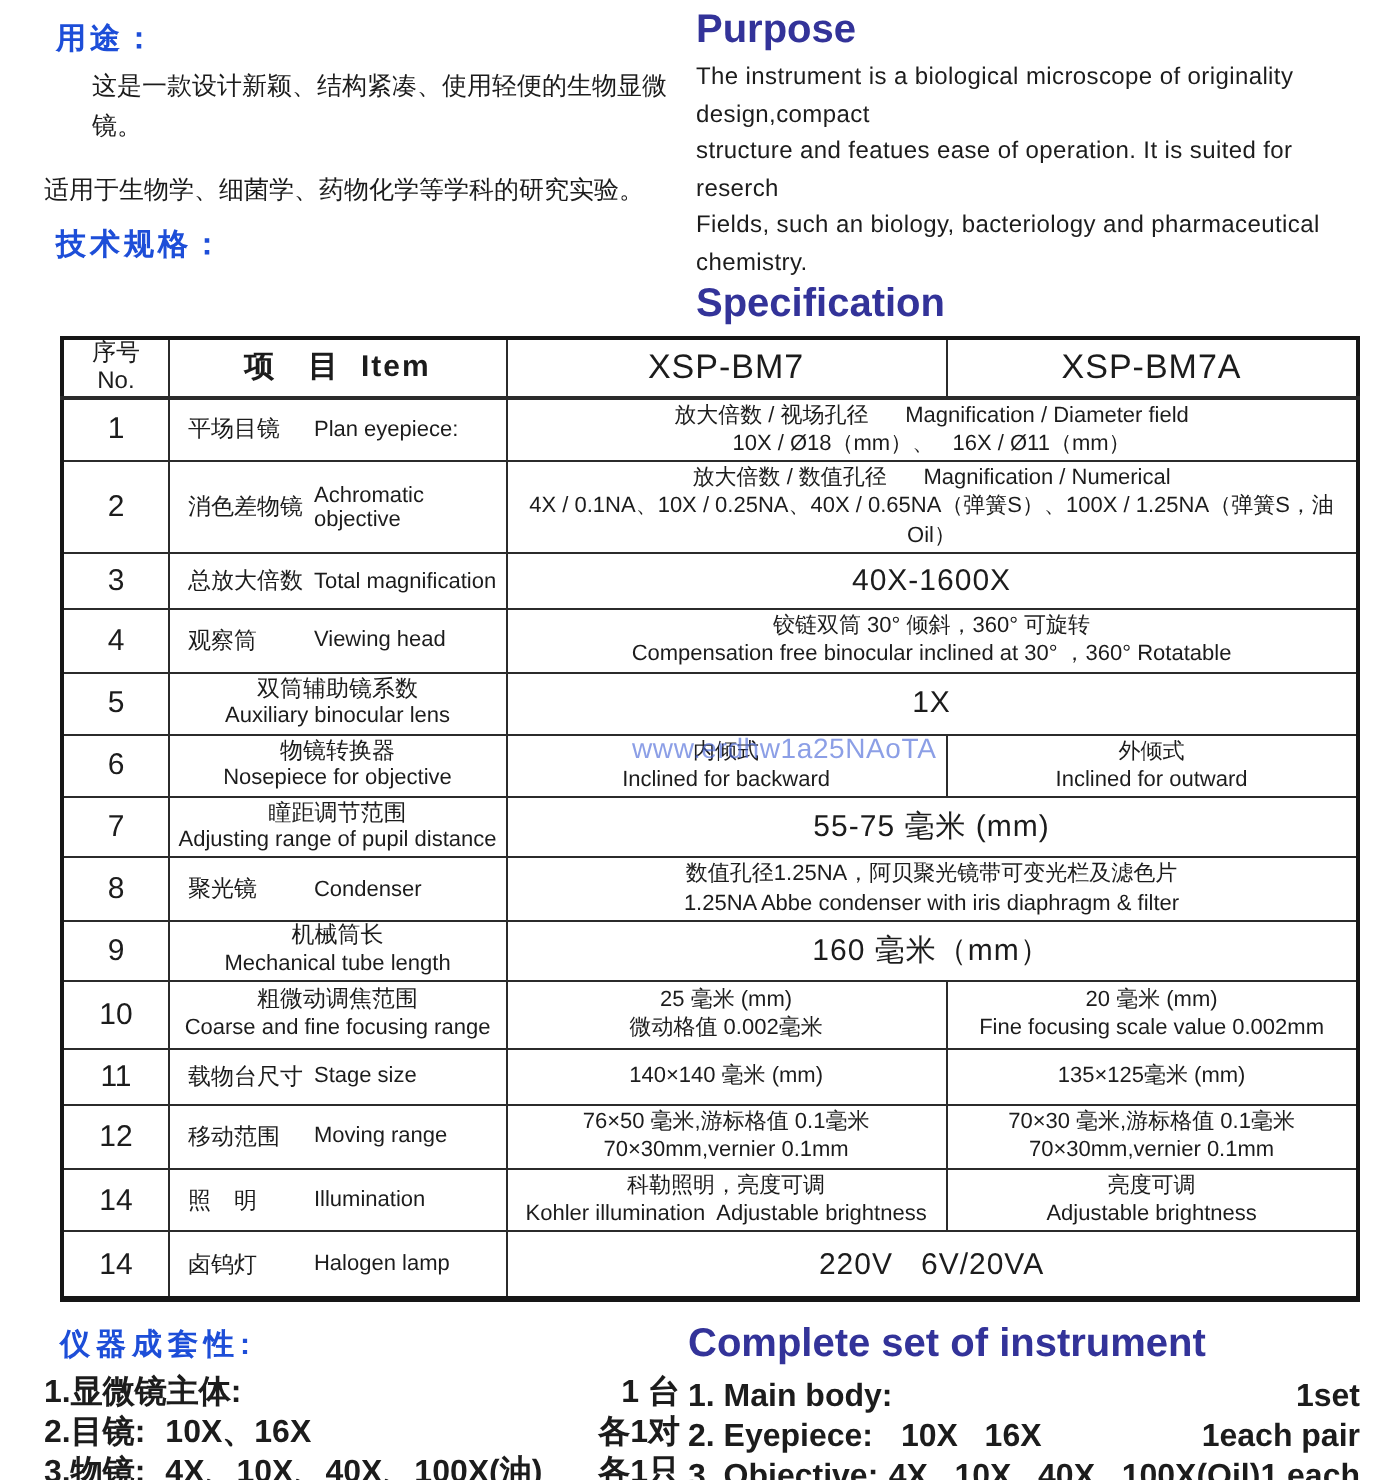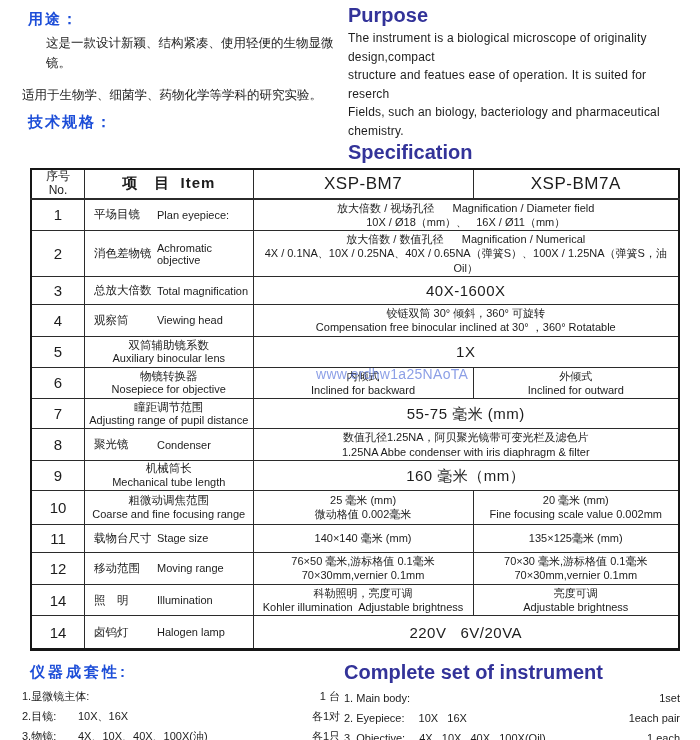--- a/index.html
+++ b/index.html
@@ -43,21 +43,21 @@
   .watermark { position:absolute; left:316px; top:366px; font-size:14px;
                color:rgba(70,100,215,.62); letter-spacing:.3px; pointer-events:none; }
 
   
   .bottom { display:flex; margin-top:10px; }
   .set-cn { width:318px; }
   .set-en { width:336px; margin-left:4px; }
   .set-cn .h-cn { margin-left:8px; letter-spacing:3px; }
   .set-en .h-en { margin-bottom:3px; }
   .list { margin-top:5px; }
-  .li { display:flex; font-size:11px; line-height:19.8px; }
+  .li { display:flex; font-size:16px; line-height:19.8px;font-weight:bold; }
   .li .label  { white-space:pre; }
   .li .detail { white-space:pre; margin-left:10px; }
   .set-cn .li .label { min-width:46px; }
   .set-en .li .label { min-width:0; }
   .set-en .li .detail { margin-left:14px; }
   .li .qty { margin-left:auto; white-space:pre; }
 </style>
 </head>
 <body>
 

